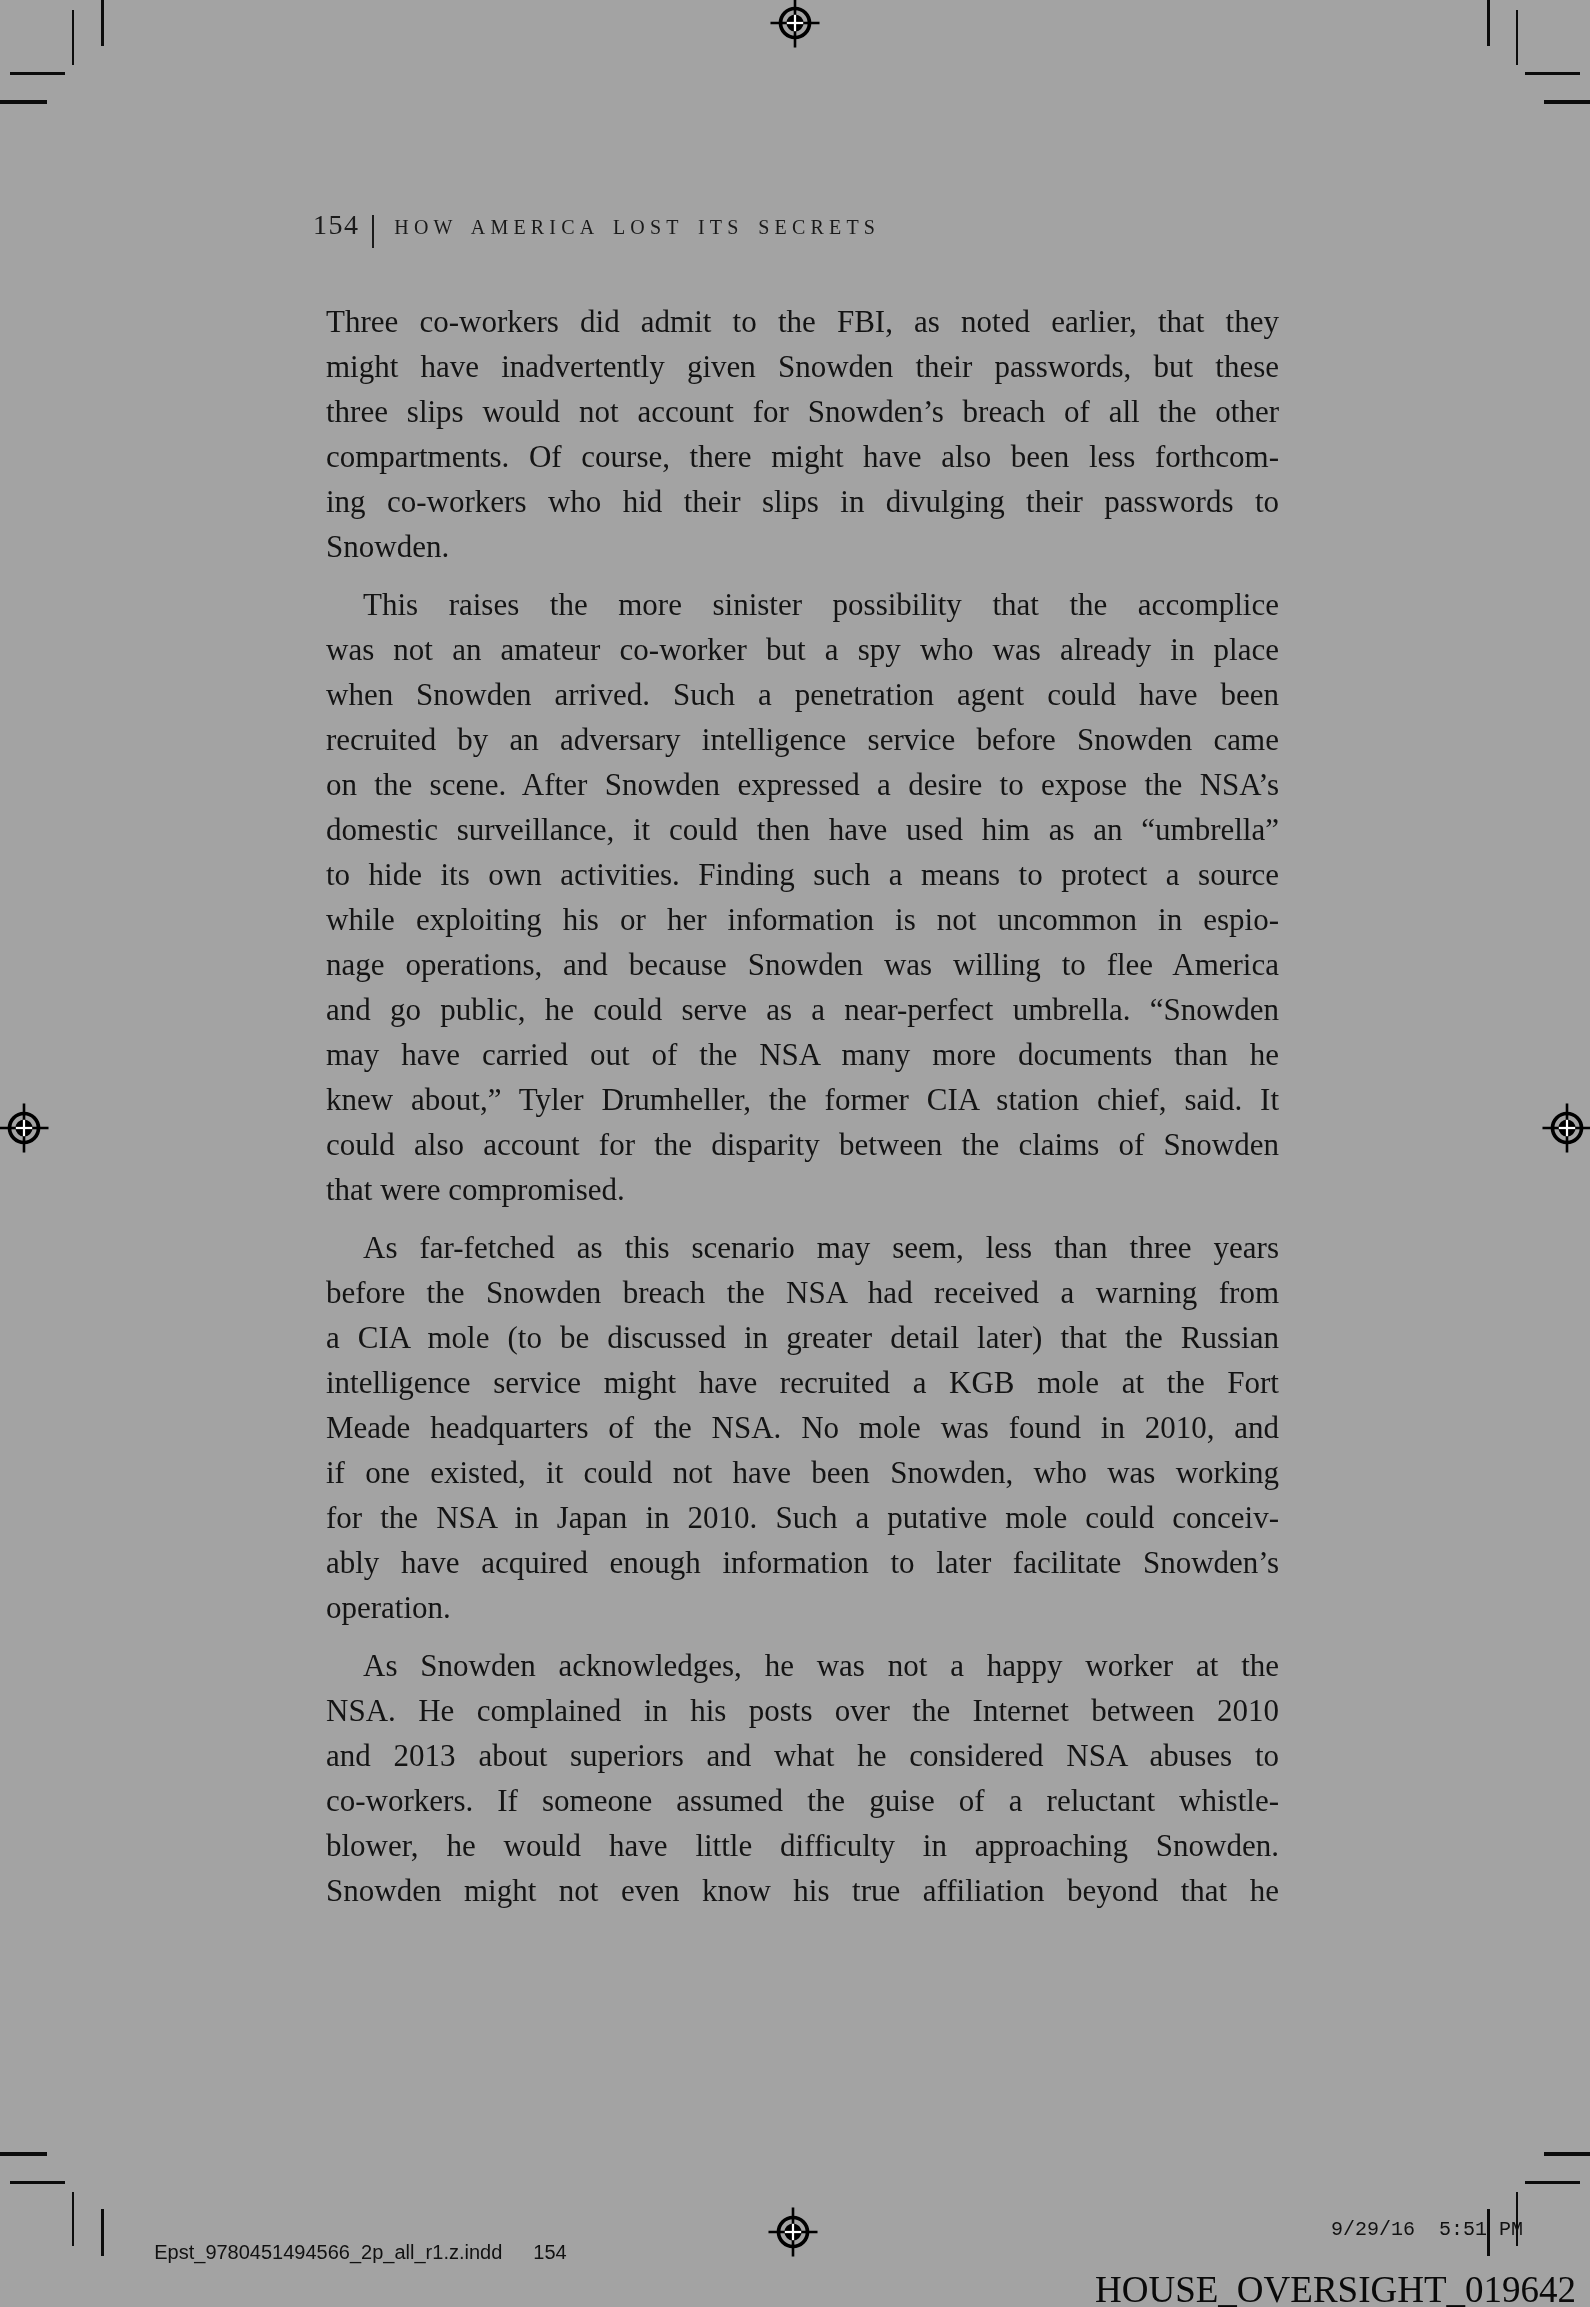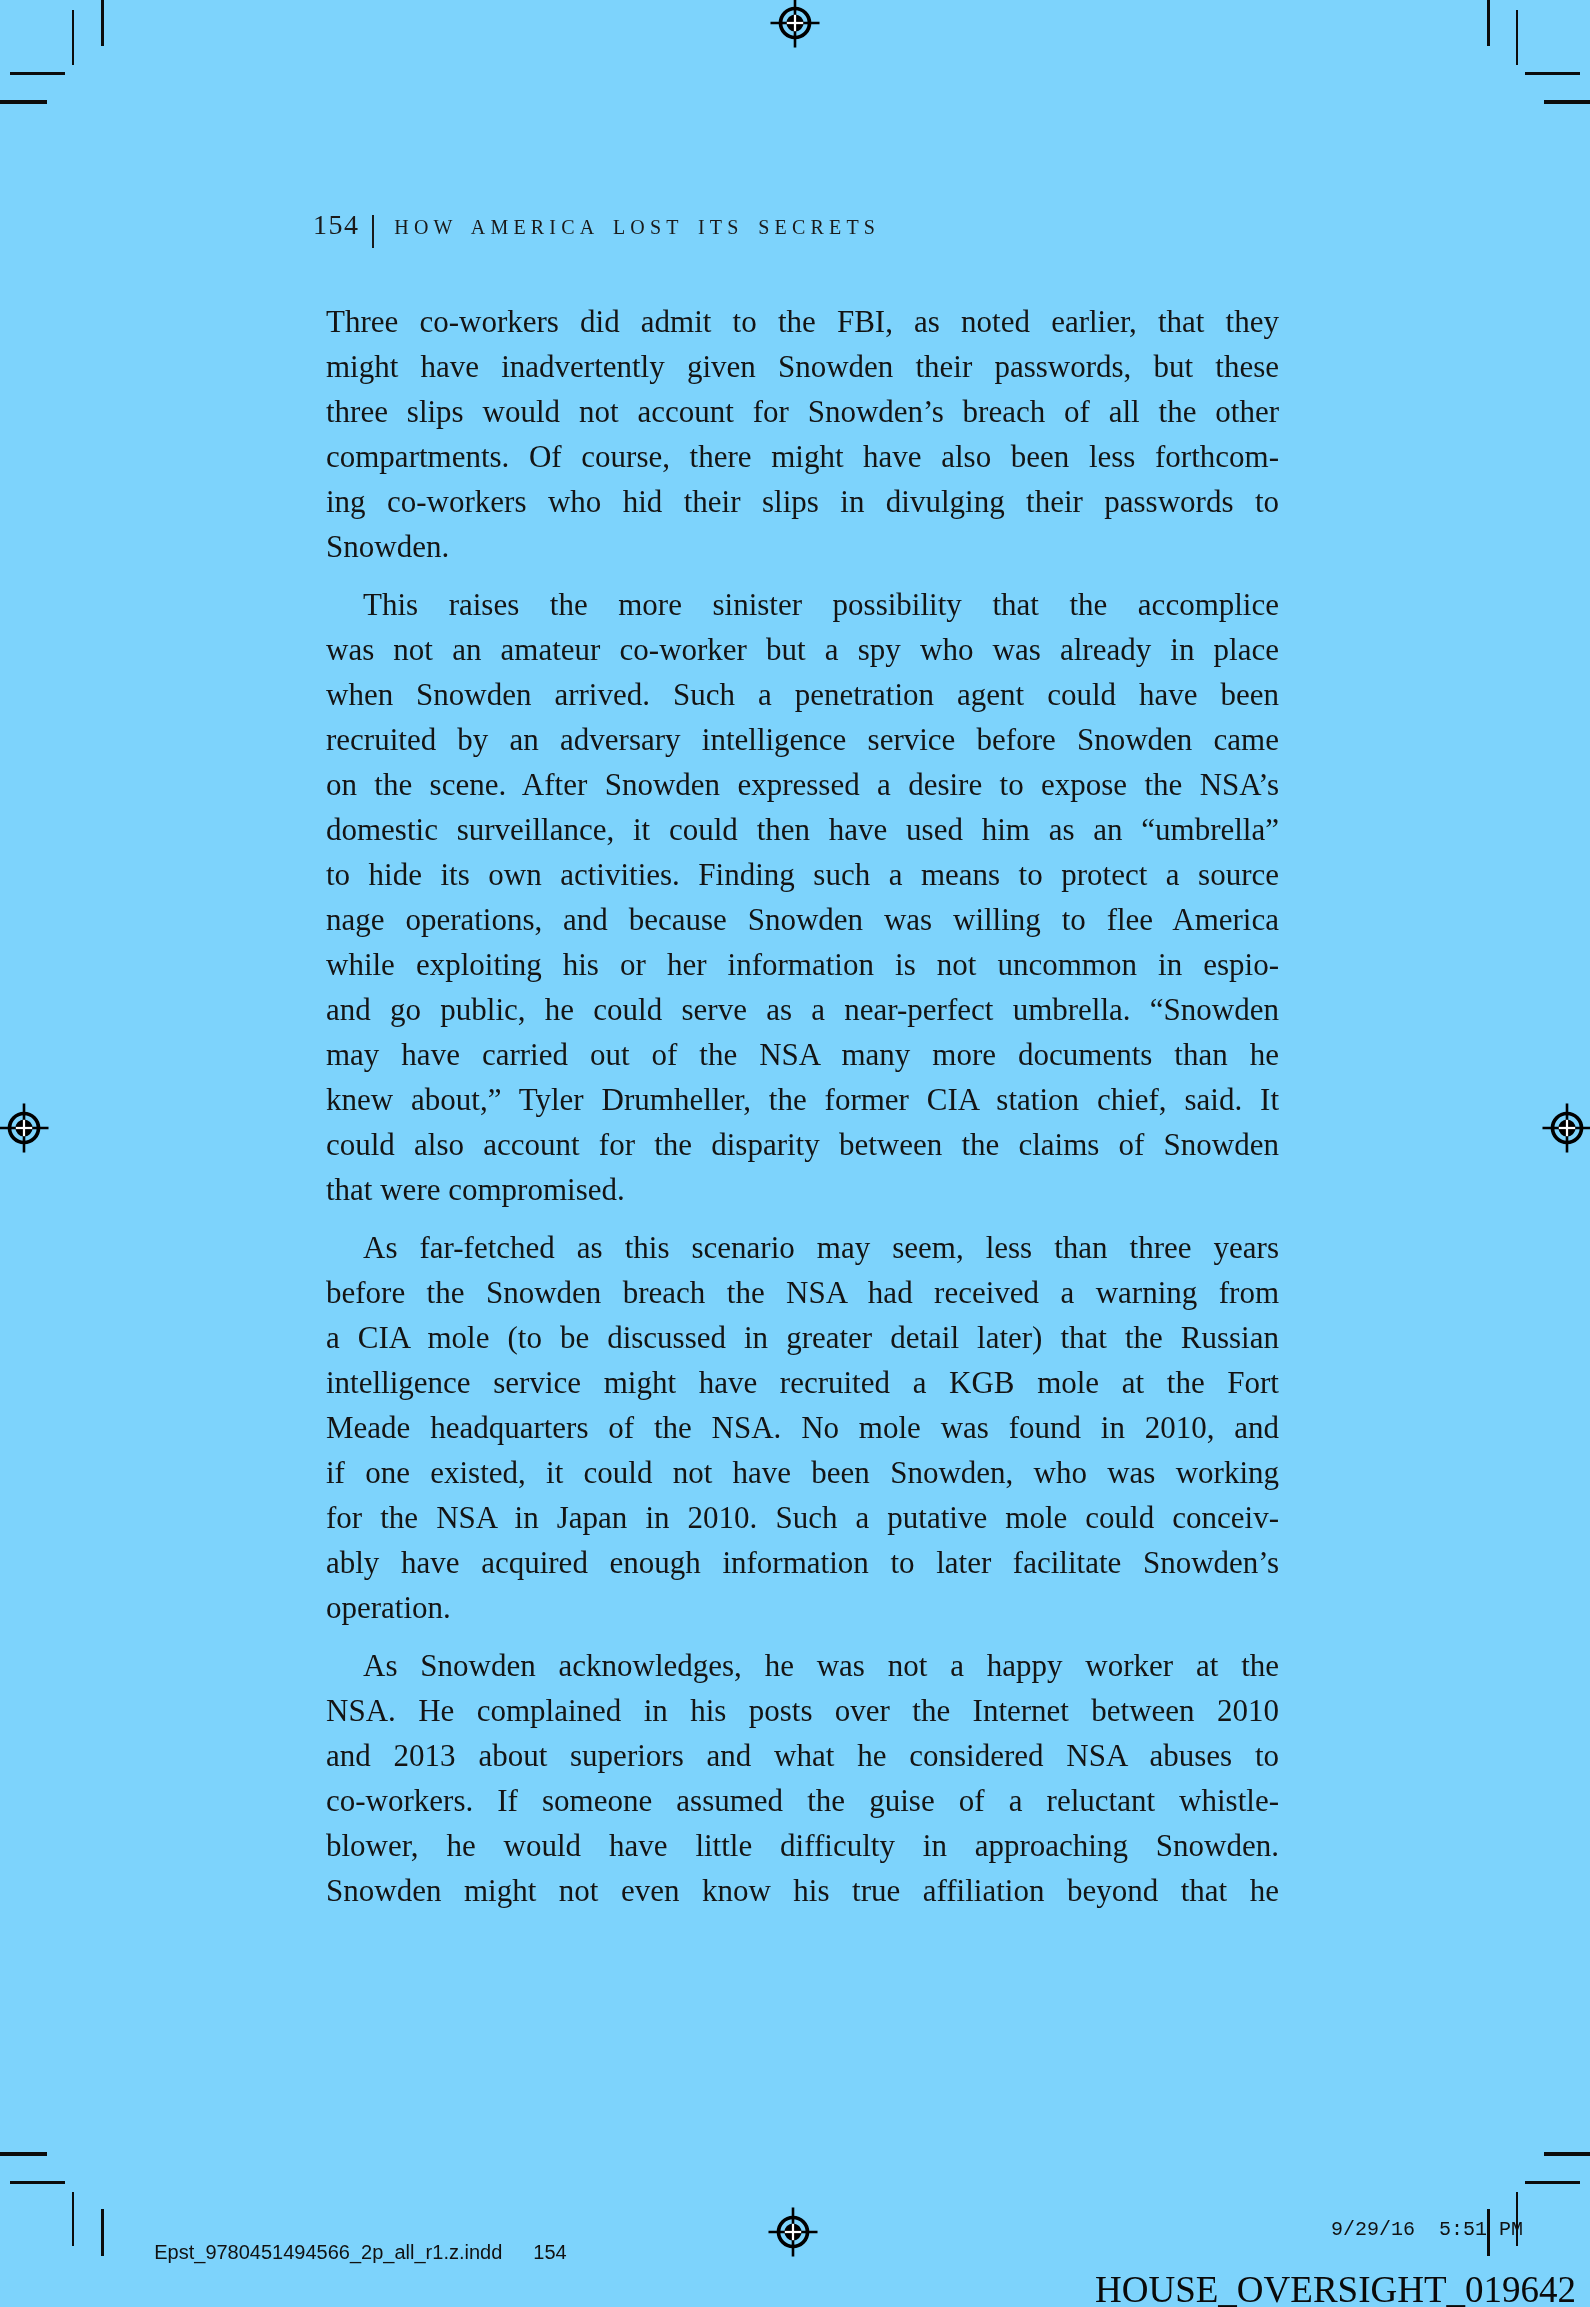--- a/index.html
+++ b/index.html
@@ -1,19 +1,19 @@
 <!DOCTYPE html>
 <html style="font-size:12px"><head>
 <meta charset="utf-8">
 <style>
   html,body{margin:0;padding:0;background:#e8e8e8;}
   .page{
     position:relative;
     width:1590px;height:2307px;
-    background:#7dd3fc;
+    background:#a3a3a3;
     overflow:hidden;
     font-family:"Liberation Serif", serif;
     color:#121212;
   }
   
   .crop{position:absolute;background:#0c0c0c;}
   
   .regmark{position:absolute;width:52px;height:52px;}
   
   .header{
@@ -123,22 +123,22 @@
         <div class="line short">Snowden.</div>
       </div>
       <div class="para">
         <div class="line indent">This raises the more sinister possibility that the accomplice</div>
         <div class="line">was not an amateur co-worker but a spy who was already in place</div>
         <div class="line">when Snowden arrived. Such a penetration agent could have been</div>
         <div class="line">recruited by an adversary intelligence service before Snowden came</div>
         <div class="line">on the scene. After Snowden expressed a desire to expose the NSA’s</div>
         <div class="line">domestic surveillance, it could then have used him as an “umbrella”</div>
         <div class="line">to hide its own activities. Finding such a means to protect a source</div>
+        <div class="line">while exploiting his or her information is not uncommon in espio-</div>
         <div class="line">nage operations, and because Snowden was willing to flee America</div>
-        <div class="line">while exploiting his or her information is not uncommon in espio-</div>
         <div class="line">and go public, he could serve as a near-perfect umbrella. “Snowden</div>
         <div class="line">may have carried out of the NSA many more documents than he</div>
         <div class="line">knew about,” Tyler Drumheller, the former CIA station chief, said. It</div>
         <div class="line">could also account for the disparity between the claims of Snowden</div>
         <div class="line short">that were compromised.</div>
       </div>
       <div class="para">
         <div class="line indent">As far-fetched as this scenario may seem, less than three years</div>
         <div class="line">before the Snowden breach the NSA had received a warning from</div>
         <div class="line">a CIA mole (to be discussed in greater detail later) that the Russian</div>

